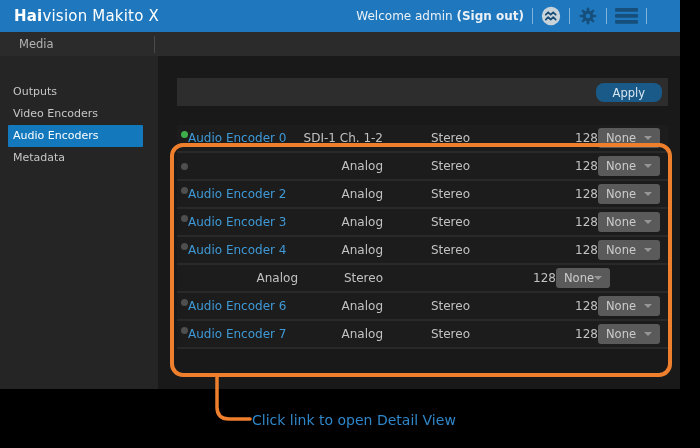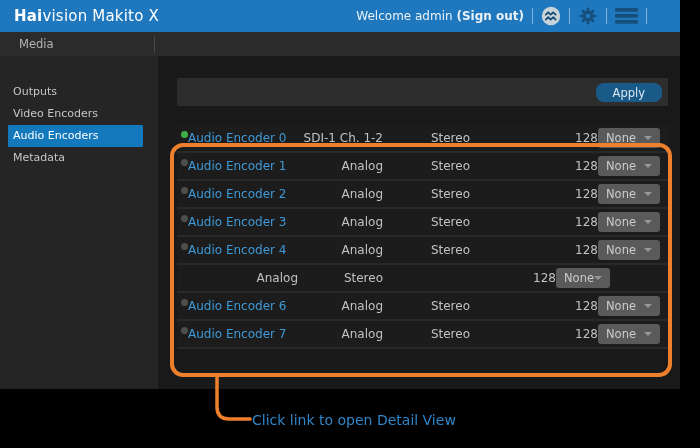--- a/index.html
+++ b/index.html
@@ -175,21 +175,20 @@
                   <div class="none-btn">
                     <span>None</span>
                     <span class="caret"></span>
                   </div>
                 </div>
               </div>
 
               <div class="trow">
                 <div class="name-cell">
                   <span class="dot" data-status="off"></span>
-                  <a class="enc-link">Audio Encoder 1</a>
                 </div>
                 <div class="cell">Analog</div>
                 <div class="cell">Stereo</div>
                 <div class="cell"></div>
                 <div class="cell">128</div>
                 <div class="action-cell">
                   <div class="none-btn">
                     <span>None</span>
                     <span class="caret"></span>
                   </div>

